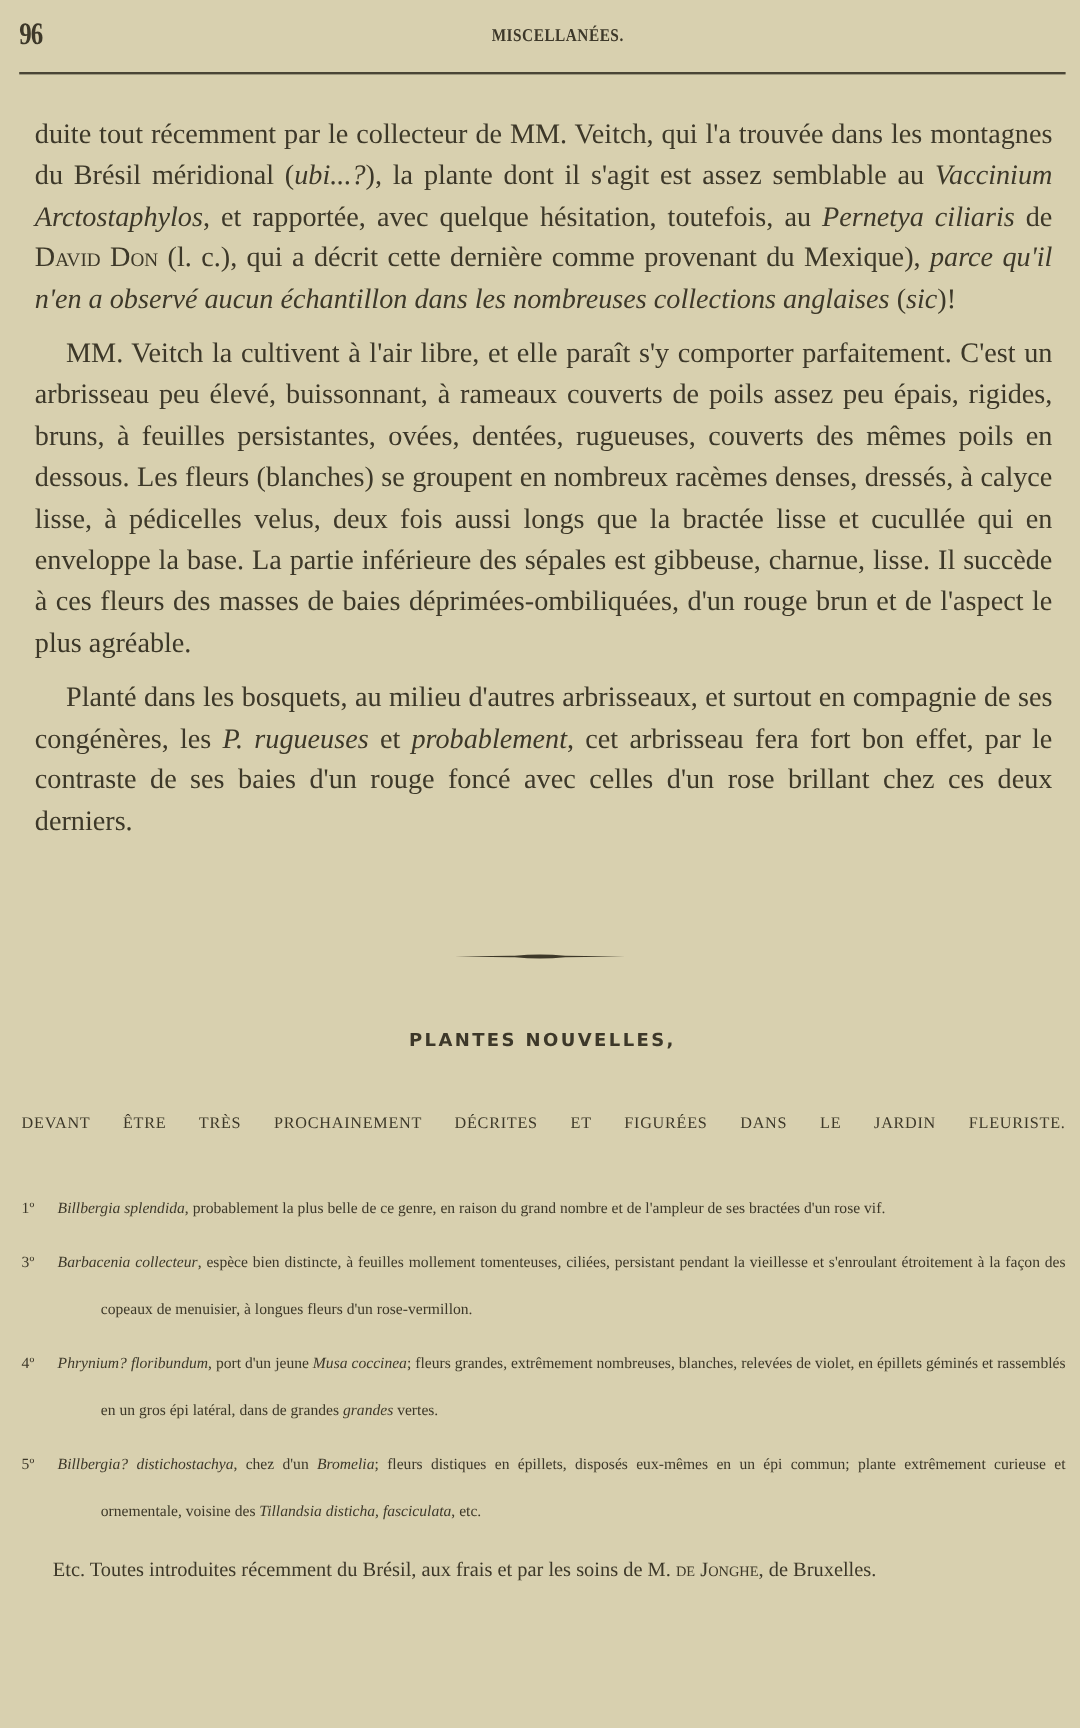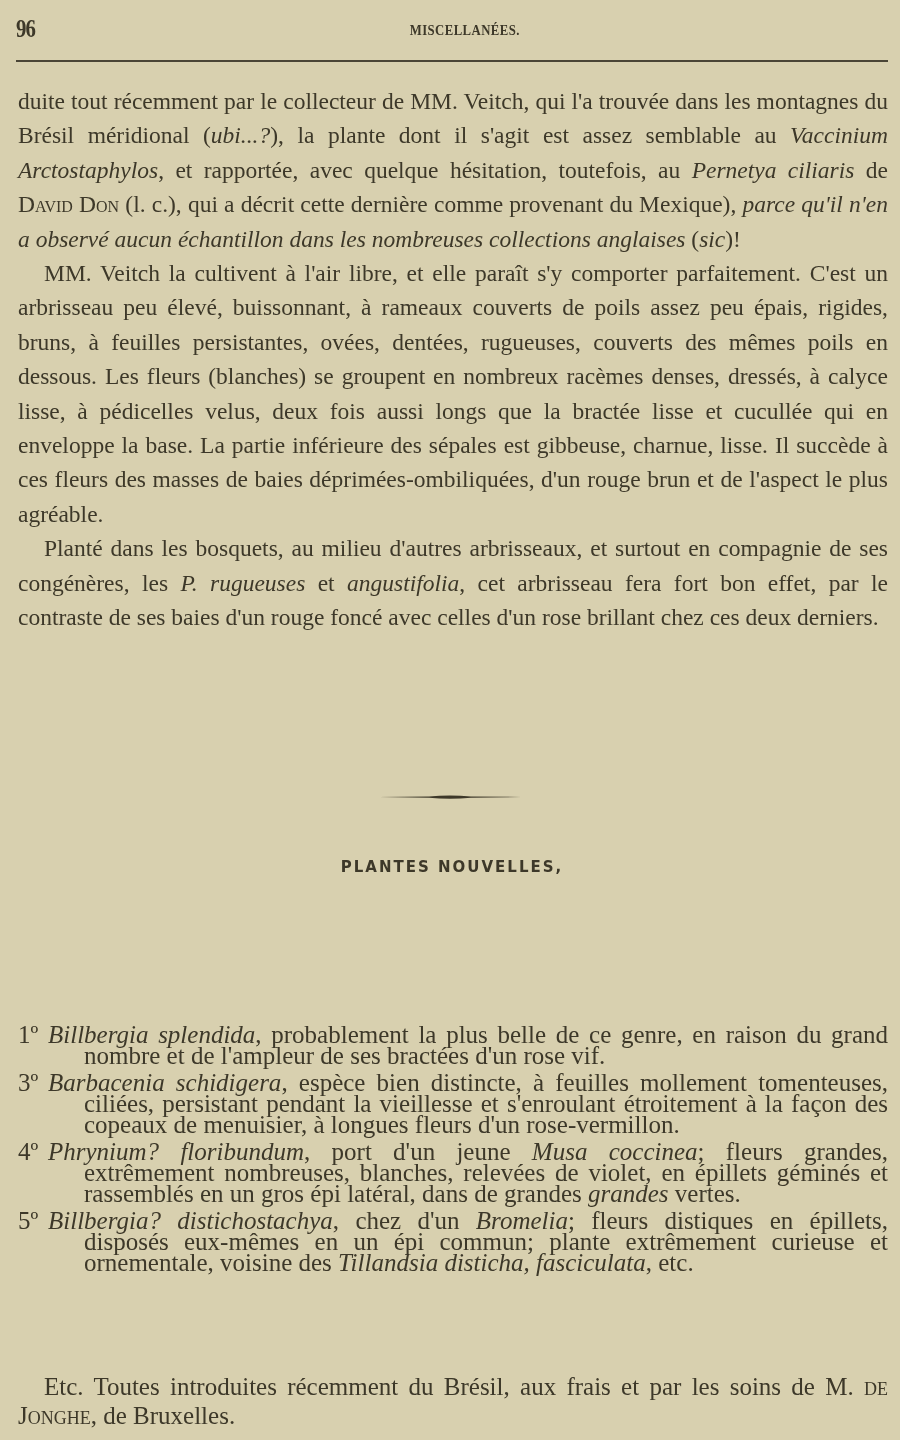--- a/index.html
+++ b/index.html
@@ -29,21 +29,21 @@
     }
     .header-rule {
       position: absolute; left: 16px; top: 60px; width: 872px; height: 2px;
       background: #4a4536;
     }
     .body-text {
       position: absolute; left: 18px; top: 84px; width: 870px;
       font-size: 23.5px; line-height: 34.4px;
       text-align: justify;
     }
-    .body-text p { margin: 0; }
+    .body-text p { margin: 11px; }
     .body-text p.indent { text-indent: 26px; }
     .sc { font-variant: small-caps; }
     i { font-style: italic; }
 
     .ornament {
       position: absolute; left: 379px; top: 794px; width: 142px; height: 6px;
     }
     .ornament svg { display: block; }
 
     .section-title {
@@ -51,65 +51,66 @@
       font-family: "DejaVu Sans", sans-serif; font-weight: bold;
       font-size: 15px; letter-spacing: 2px;
       padding-left: 2px;
     }
     .section-subtitle {
       position: absolute; left: 18px; width: 870px; top: 928px;
       text-align: justify; text-align-last: justify;
       font-size: 13.5px; letter-spacing: 0.6px;
     }
     .list {
-      position: absolute; left: 18px; top: 1024px; width: 870px;
-      font-size: 25px; line-height: 21px;
+      position: absolute; left: 18px; top: 987px; width: 870px;
+      font-size: 13px; line-height: 39px;
     }
     .list-item {
       position: relative; padding-left: 66px; text-indent: -66px;
       margin-bottom: 6px; text-align: justify;
     }
     .list-num { display: inline-block; width: 30px; text-indent: 0; }
     .closing {
-      position: absolute; left: 18px; top: 1373px; width: 870px;
-      font-size: 25px; line-height: 28.5px; text-align: justify;
+      position: absolute; left: 18px; top: 1294px; width: 870px;
+      font-size: 17px; line-height: 28.5px; text-align: justify;
     }
     .closing p { margin: 0; text-indent: 26px; }
   </style>
 </head>
 <body>
 
 <div class="page">
 
   <div class="running-head">
     <span class="page-number">96</span>
     <div class="running-title">MISCELLANÉES.</div>
   </div>
   <div class="header-rule"></div>
 
   <div class="body-text">
     <p><span>duite tout récemment par le collecteur de MM. Veitch, qui l'a trouvée dans les montagnes du Brésil méridional (</span><i>ubi...?</i><span>), la plante dont il s'agit est assez semblable au </span><i>Vaccinium Arctostaphylos</i><span>, et rapportée, avec quelque hésitation, toutefois, au </span><i>Pernetya ciliaris</i><span> de </span><span class="sc">David Don</span><span> (l. c.), qui a décrit cette dernière comme provenant du Mexique), </span><i>parce qu'il n'en a observé aucun échantillon dans les nombreuses collections anglaises</i><span> (</span><i>sic</i><span>)!</span></p>
     <p class="indent">MM. Veitch la cultivent à l'air libre, et elle paraît s'y comporter parfaitement. C'est un arbrisseau peu élevé, buissonnant, à rameaux couverts de poils assez peu épais, rigides, bruns, à feuilles persistantes, ovées, dentées, rugueuses, couverts des mêmes poils en dessous. Les fleurs (blanches) se groupent en nombreux racèmes denses, dressés, à calyce lisse, à pédicelles velus, deux fois aussi longs que la bractée lisse et cucullée qui en enveloppe la base. La partie inférieure des sépales est gibbeuse, charnue, lisse. Il succède à ces fleurs des masses de baies déprimées-ombiliquées, d'un rouge brun et de l'aspect le plus agréable.</p>
-    <p class="indent"><span>Planté dans les bosquets, au milieu d'autres arbrisseaux, et surtout en compagnie de ses congénères, les </span><i>P. rugueuses</i><span> et </span><i>angustifolia</i><span>, cet arbrisseau fera fort bon effet, par le contraste de ses baies d'un rouge foncé avec celles d'un rose brillant chez ces deux derniers.</span></p>
+    <p class="indent"><span>Planté dans les bosquets, au milieu d'autres arbrisseaux, et surtout en compagnie de ses congénères, les </span><i>P. rugueuses</i><span> et </span><i>probablement</i><span>, cet arbrisseau fera fort bon effet, par le contraste de ses baies d'un rouge foncé avec celles d'un rose brillant chez ces deux derniers.</span></p>
   </div>
 
   <div class="ornament">
     <svg width="142" height="6" viewBox="0 0 142 6">
       <path d="M0 3 L50 2.4 Q71 0.5 92 2.4 L142 3 L92 3.8 Q71 5.8 50 3.8 Z" fill="#3d3829"></path>
     </svg>
   </div>
 
   <div class="section-title">PLANTES NOUVELLES,</div>
+  <div class="section-subtitle">DEVANT ÊTRE TRÈS PROCHAINEMENT DÉCRITES ET FIGURÉES DANS LE JARDIN FLEURISTE.</div>
 
   <div class="list">
     <div class="list-item">
       <span class="list-num">1º</span><i>Billbergia splendida</i><span>, probablement la plus belle de ce genre, en raison du grand nombre et de l'ampleur de ses bractées d'un rose vif.</span>
     </div>
     <div class="list-item">
-      <span class="list-num">3º</span><i>Barbacenia schidigera</i><span>, espèce bien distincte, à feuilles mollement tomenteuses, ciliées, persistant pendant la vieillesse et s'enroulant étroitement à la façon des copeaux de menuisier, à longues fleurs d'un rose-vermillon.</span>
+      <span class="list-num">3º</span><i>Barbacenia collecteur</i><span>, espèce bien distincte, à feuilles mollement tomenteuses, ciliées, persistant pendant la vieillesse et s'enroulant étroitement à la façon des copeaux de menuisier, à longues fleurs d'un rose-vermillon.</span>
     </div>
     <div class="list-item">
       <span class="list-num">4º</span><i>Phrynium? floribundum</i><span>, port d'un jeune </span><i>Musa coccinea</i><span>; fleurs grandes, extrêmement nombreuses, blanches, relevées de violet, en épillets géminés et rassemblés en un gros épi latéral, dans de grandes </span><i>grandes</i><span> vertes.</span>
     </div>
     <div class="list-item">
       <span class="list-num">5º</span><i>Billbergia? distichostachya</i><span>, chez d'un </span><i>Bromelia</i><span>; fleurs distiques en épillets, disposés eux-mêmes en un épi commun; plante extrêmement curieuse et ornementale, voisine des </span><i>Tillandsia disticha, fasciculata</i><span>, etc.</span>
     </div>
   </div>
 
   <div class="closing">

